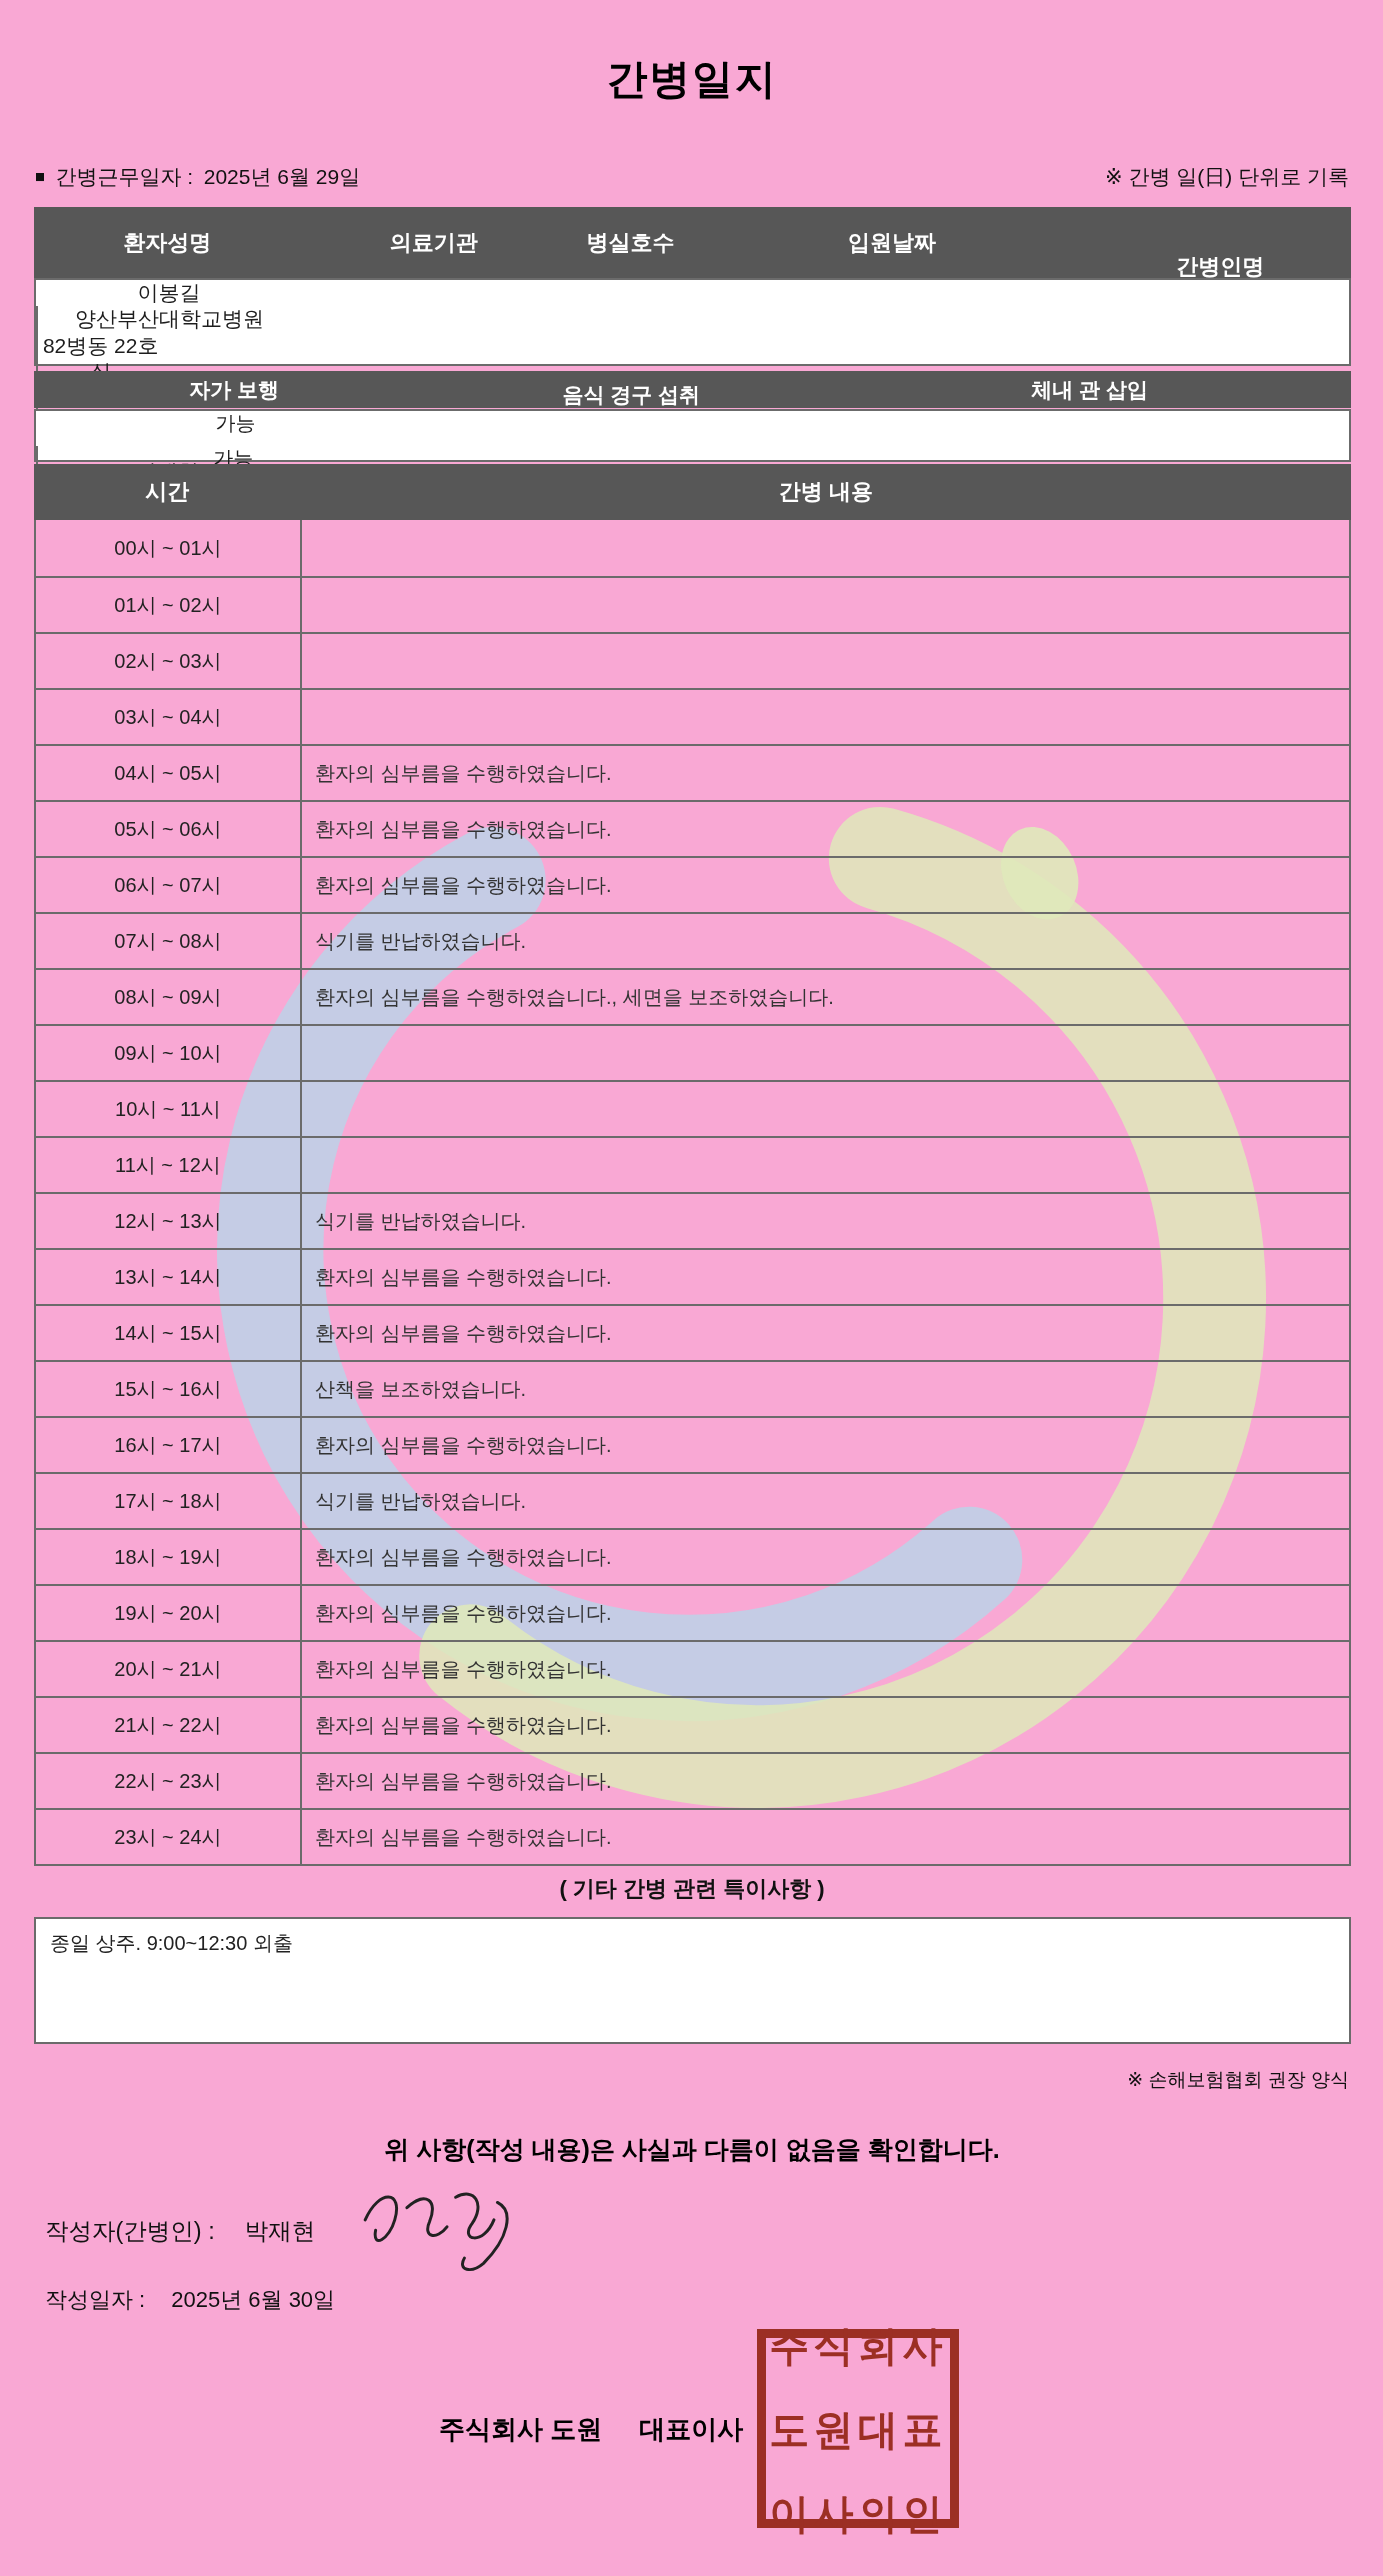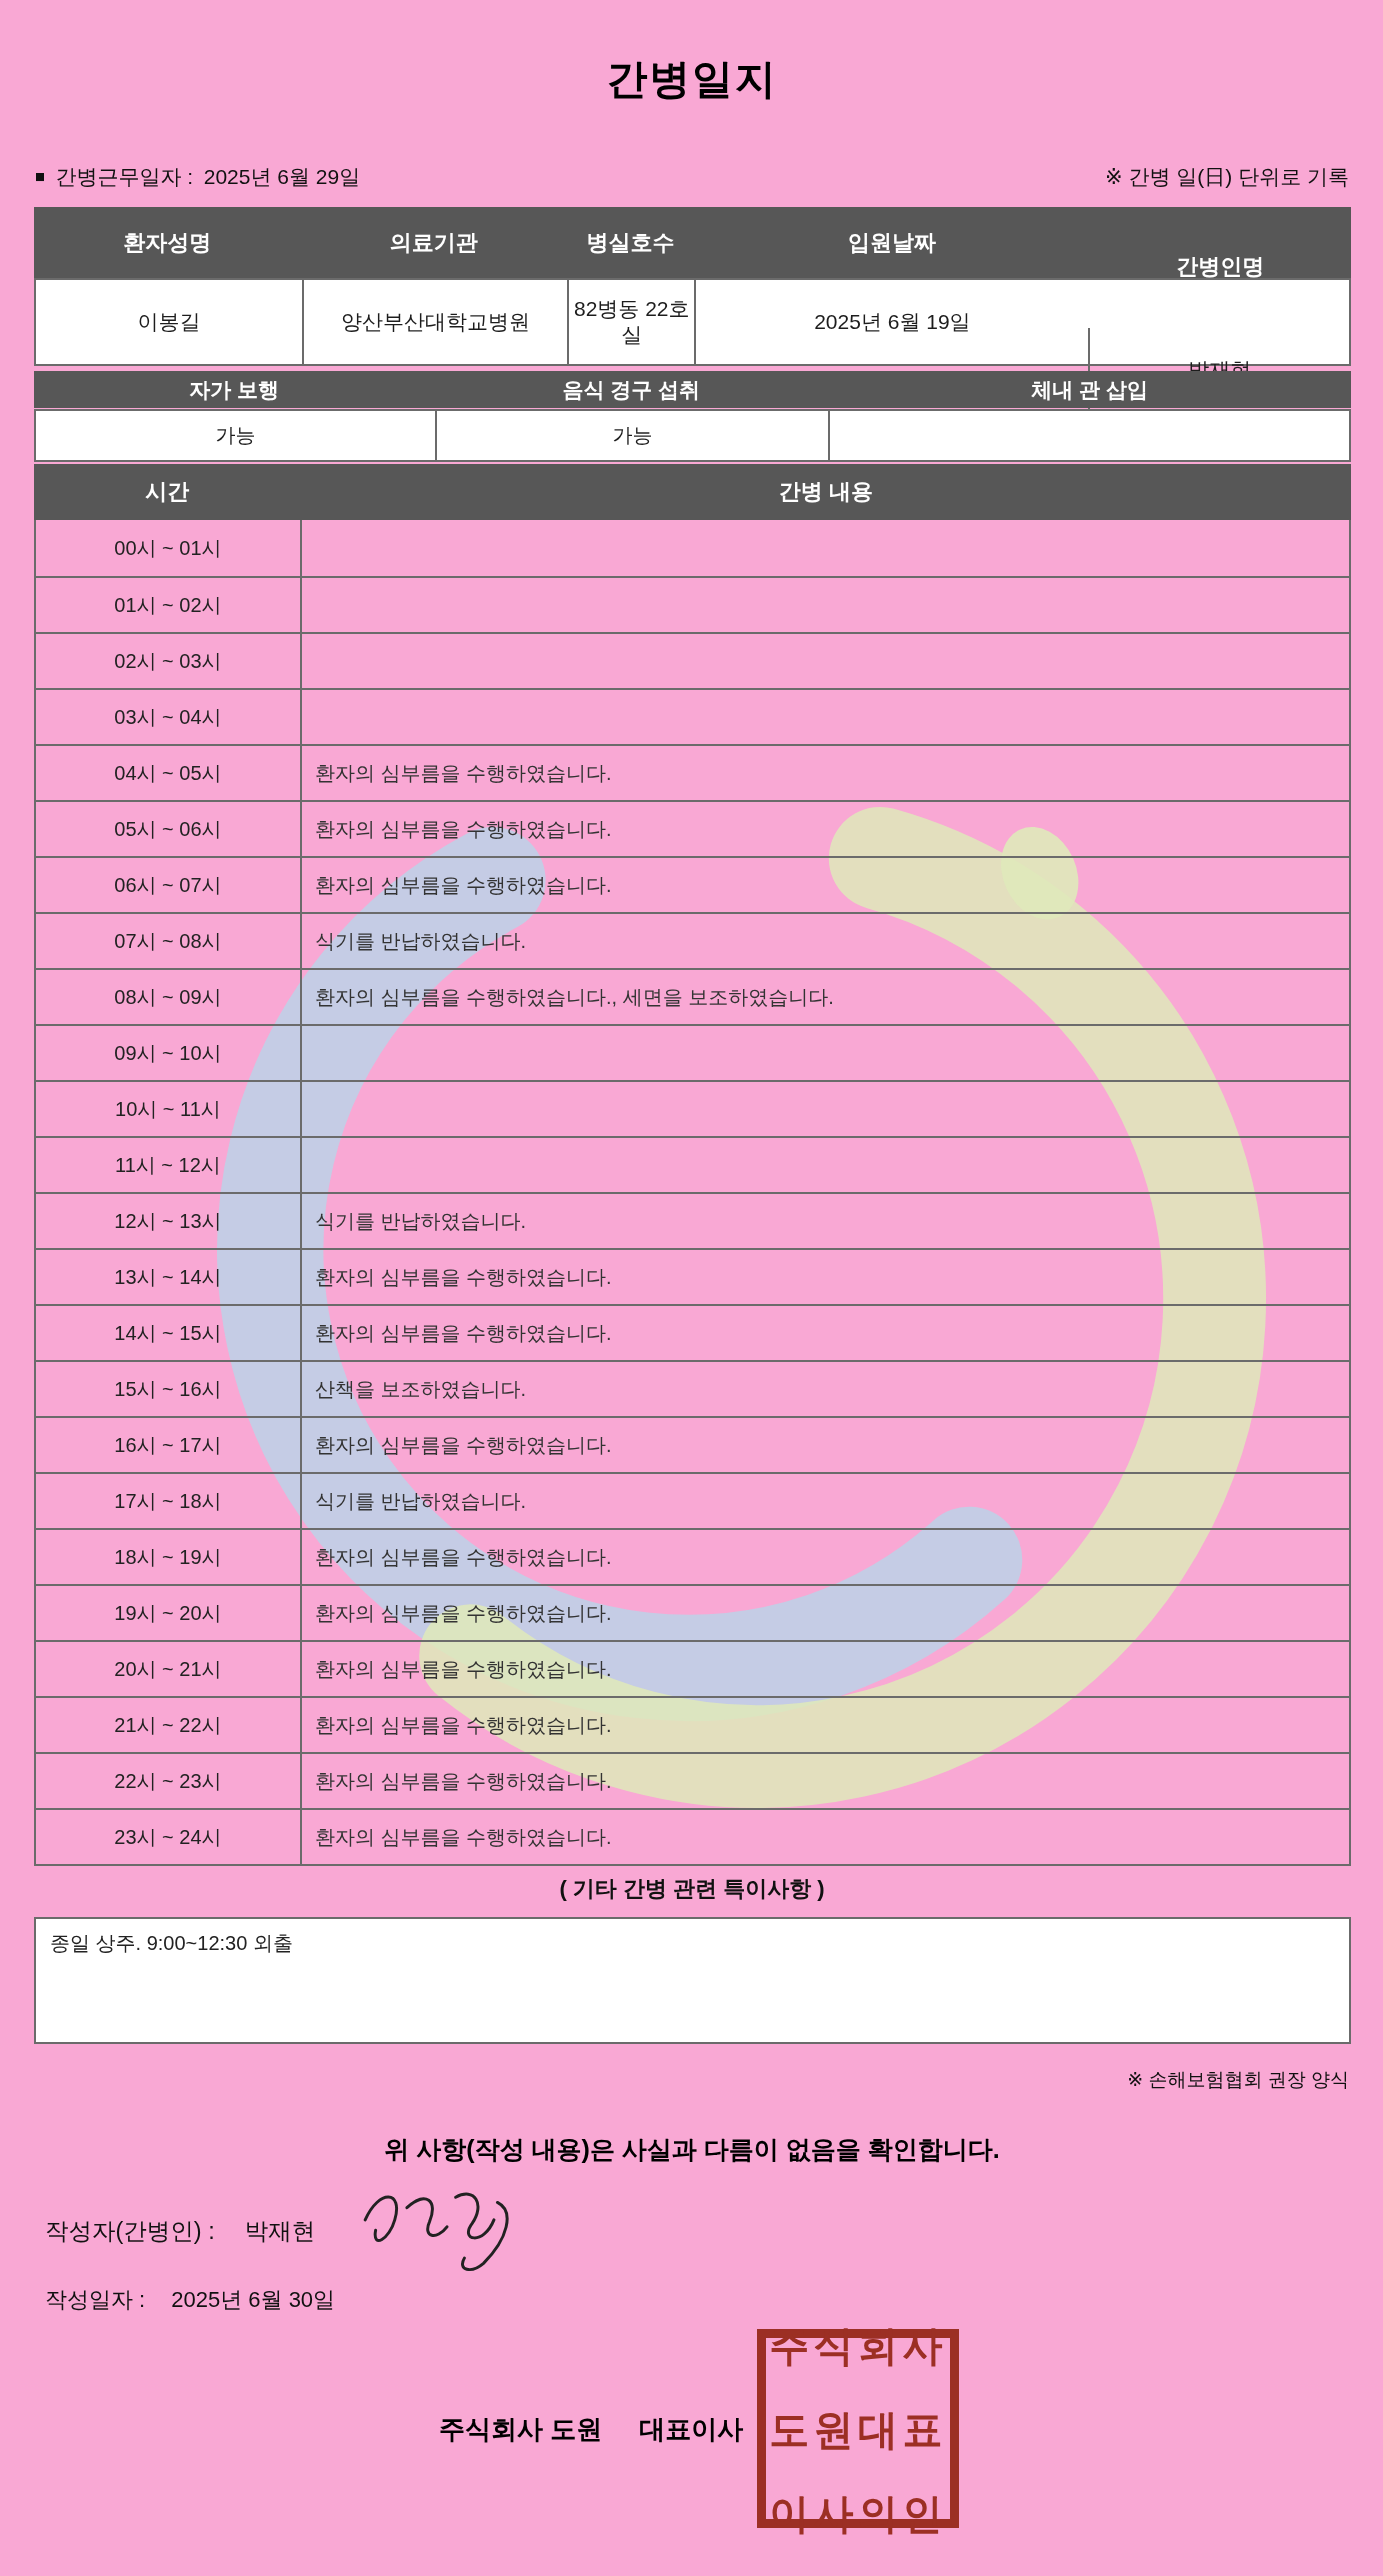--- a/index.html
+++ b/index.html
@@ -29,35 +29,36 @@
   
   .tbl{left:34px;width:1317px;box-sizing:border-box;}
   .thead{
     display:flex;background:#575757;color:#ffffff;font-weight:700;
     align-items:center;box-sizing:border-box;
   }
   .thead .cell{display:flex;align-items:center;justify-content:center;height:100%;box-sizing:border-box;}
   .trow{
     display:flex;background:#ffffff;box-sizing:border-box;
     border:2.6px solid #6b6b6b;
+    flex-direction:column;
   }
   .trow .cell{
     display:flex;align-items:center;justify-content:center;text-align:center;
     box-sizing:border-box;height:100%;font-size:21px;color:#1d1d1d;line-height:1.25;
   }
   .trow .cell + .cell{border-left:2.6px solid #6b6b6b;}
 
   .t1-head{top:207px;height:71px;font-size:22px;}
   .t1-row{top:278px;height:88px;}
   .c0{width:20.25%;} .c1{width:20.2%;} .c2{width:9.7%;} .c3{width:30%;} .c4{width:19.85%;margin-top:48px;}
 
   .t2-head{top:371px;height:37px;font-size:21px;}
   .t2-row{top:409px;height:53px;}
   .t2-row .cell{font-size:20px;}
-  .s0{width:30.4%;} .s1{width:29.9%;} .s2{width:39.7%;}
+  .s0{width:30.4%;} .s1{width:29.9%;margin-top:10px;} .s2{width:39.7%;}
 
   .t3-head{top:464px;height:56px;font-size:22px;}
   .tcol{width:20.25%;} .ccol{width:79.75%;}
   .care-body{
     top:520px;
     border:2.6px solid #6b6b6b;border-top:none;
     box-sizing:border-box;background:transparent;
   }
   .care-row{
     display:flex;height:56px;box-sizing:border-box;

